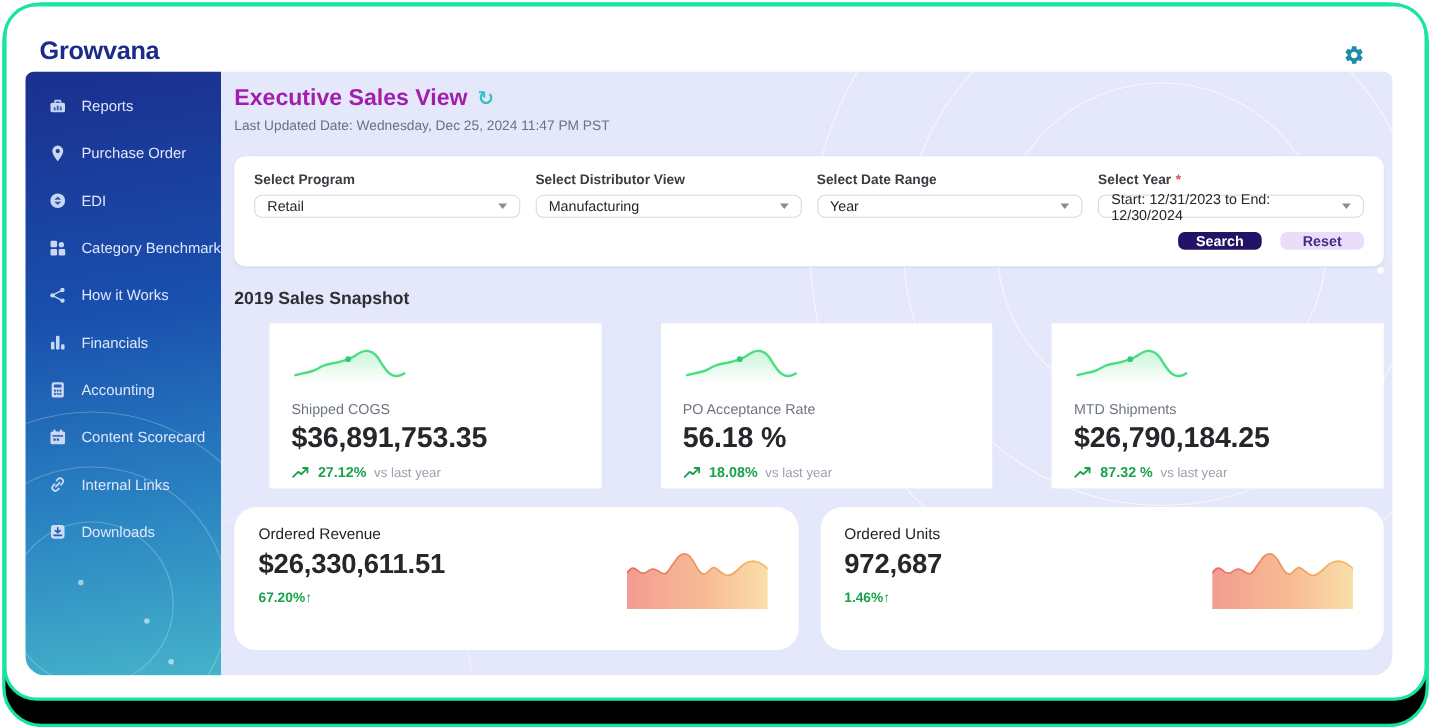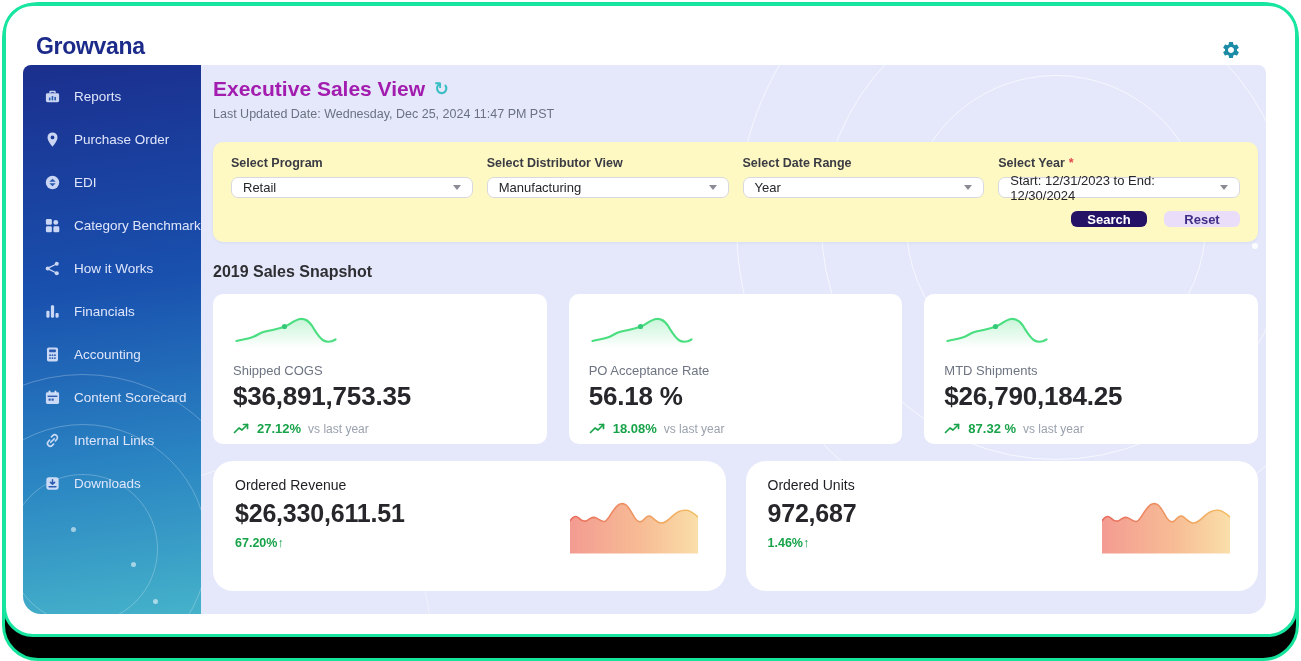--- a/index.html
+++ b/index.html
@@ -28,35 +28,35 @@
   .content { flex:1; background:#e5e8fa; position:relative; overflow:hidden; padding:12px 8px 0 12px; }
   .deco-circ { position:absolute; border:1px solid rgba(255,255,255,.65); border-radius:50%; z-index:0; }
   .deco-dot { position:absolute; width:6px; height:6px; background:rgba(255,255,255,.9); border-radius:50%; z-index:0; }
   .content > .fg { position:relative; z-index:1; }
 
   .page-head { display:flex; align-items:center; gap:9px; }
   .page-title { font-size:21px; font-weight:700; color:#a21caf; }
   .refresh { color:#3bbfc4; font-size:18px; font-weight:700; line-height:1; cursor:pointer; }
   .subtitle { margin-top:6px; font-size:12.5px; color:#6a7282; }
 
-  .filter-card { margin-top:21px; background:#fef9c3; border-radius:10px; padding:14px 18px 15px; box-shadow:0 1px 3px rgba(30,41,90,.06); }
+  .filter-card { margin-top:21px; background:#ffffff; border-radius:10px; padding:14px 18px 15px; box-shadow:0 1px 3px rgba(30,41,90,.06); }
   .fields { display:grid; grid-template-columns:repeat(4,1fr); gap:14px; }
   .f-label { font-size:12.5px; color:#3b3b43; font-weight:600; margin-bottom:7px; display:flex; gap:4px; }
   .req { color:#e5484d; font-weight:700; }
   .select { height:21px; border:1px solid #d8d8e0; border-radius:7px; background:#fff; display:flex; align-items:center; justify-content:space-between; padding:0 11px; font-size:13px; color:#26262b; cursor:pointer; }
   .caret { width:0; height:0; border-left:4.5px solid transparent; border-right:4.5px solid transparent; border-top:5.5px solid #8b8b95; }
   .actions { margin-top:13px; display:flex; justify-content:flex-end; gap:17px; }
   .btn { height:16px; min-width:76px; border-radius:6px; font-size:13px; font-weight:600; border:none; cursor:pointer; padding:0 14px; font-family:inherit; }
   .btn-search { background:#241266; color:#fff; }
   .btn-reset { background:#e9ddf9; color:#3f2d85; }
 
   .section-title { margin-top:21px; font-size:16px; font-weight:700; color:#2e2e33; }
 
   .kpi-row { margin-top:13px; display:grid; grid-template-columns:repeat(3,1fr); gap:22px; }
-  .kpi-card { background:#fff; border-radius:10px; padding:16px 20px 14px; height:150px; }
+  .kpi-card { background:#fff; border-radius:0; padding:16px 20px 14px; height:150px;margin-left:32px; }
   .kpi-label { margin-top:9px; font-size:13px; color:#6d7482; }
   .kpi-value { margin-top:3px; font-size:26px; font-weight:700; color:#26262b; letter-spacing:-0.2px; }
   .trend { margin-top:9px; display:flex; align-items:center; gap:7px; }
   .trend-pct { color:#18a34a; font-weight:700; font-size:13px; }
   .trend-cmp { color:#9aa1ad; font-size:12px; }
 
   .bottom-row { margin-top:17px; display:grid; grid-template-columns:repeat(2,1fr); gap:20px; }
   .b-card { background:#ffffff; border-radius:20px; padding:16px 22px; height:130px; display:flex; justify-content:space-between; }
   .b-label { font-size:14px; color:#1e1e24; font-weight:500; }
   .b-value { margin-top:6px; font-size:25px; font-weight:700; color:#26262b; letter-spacing:-0.2px; }

